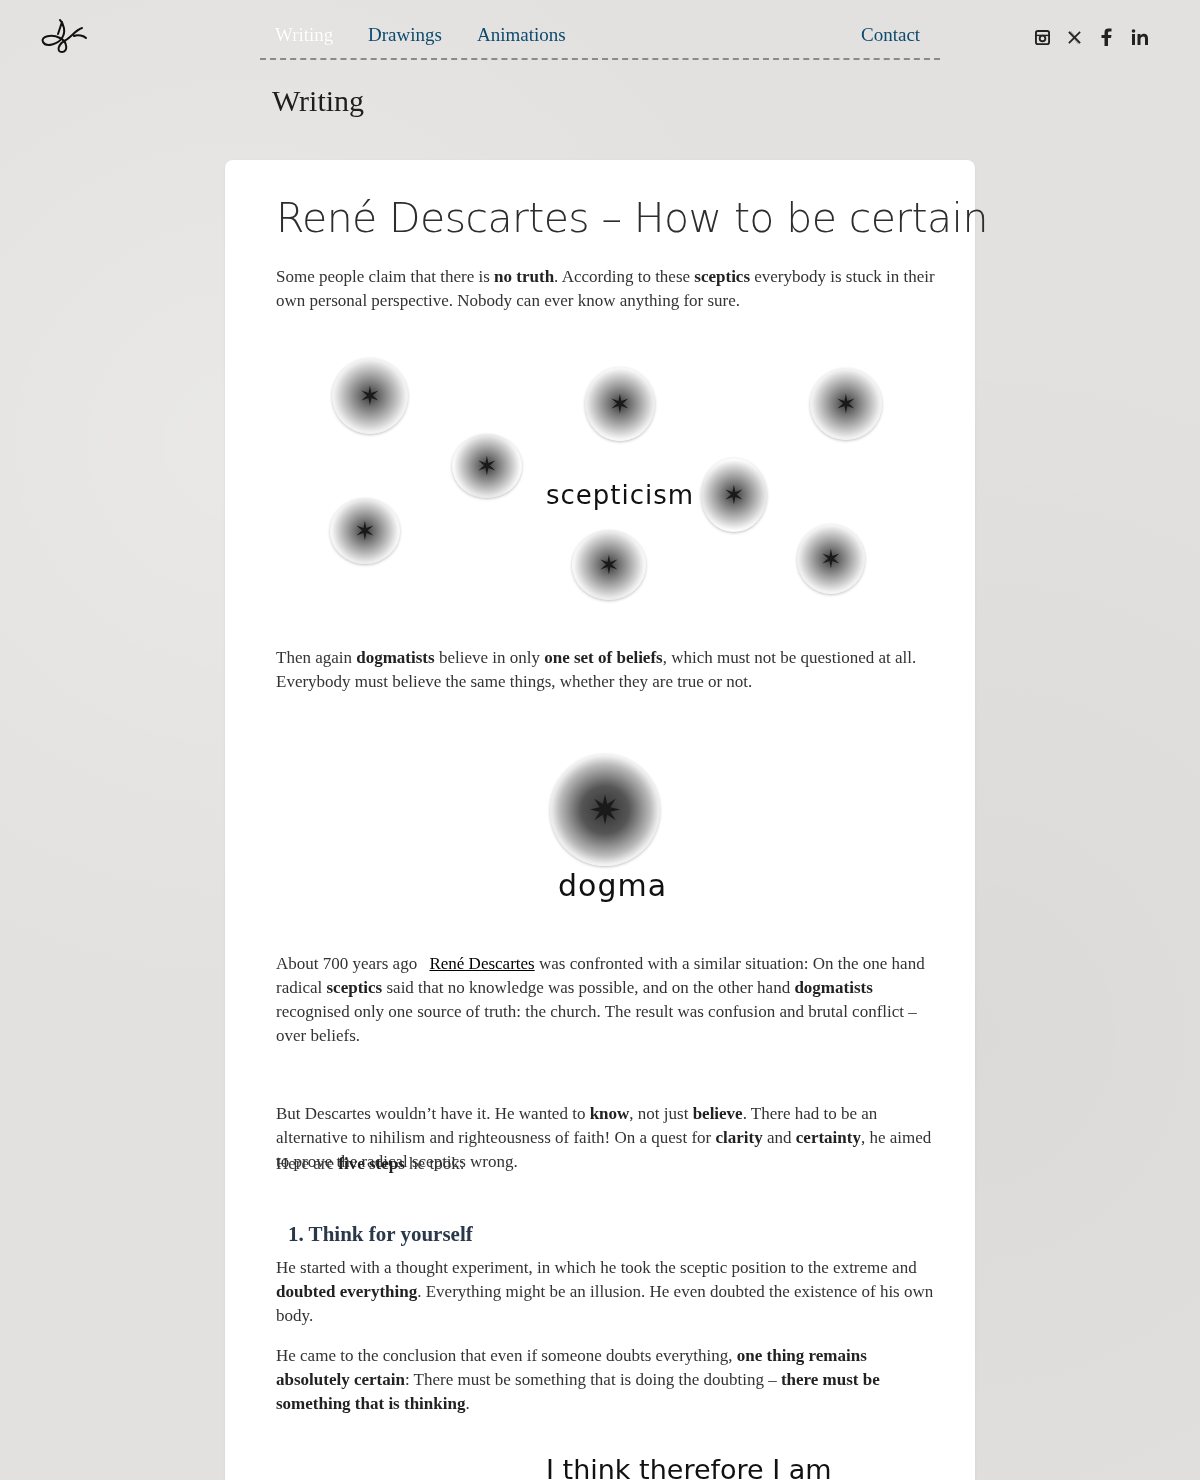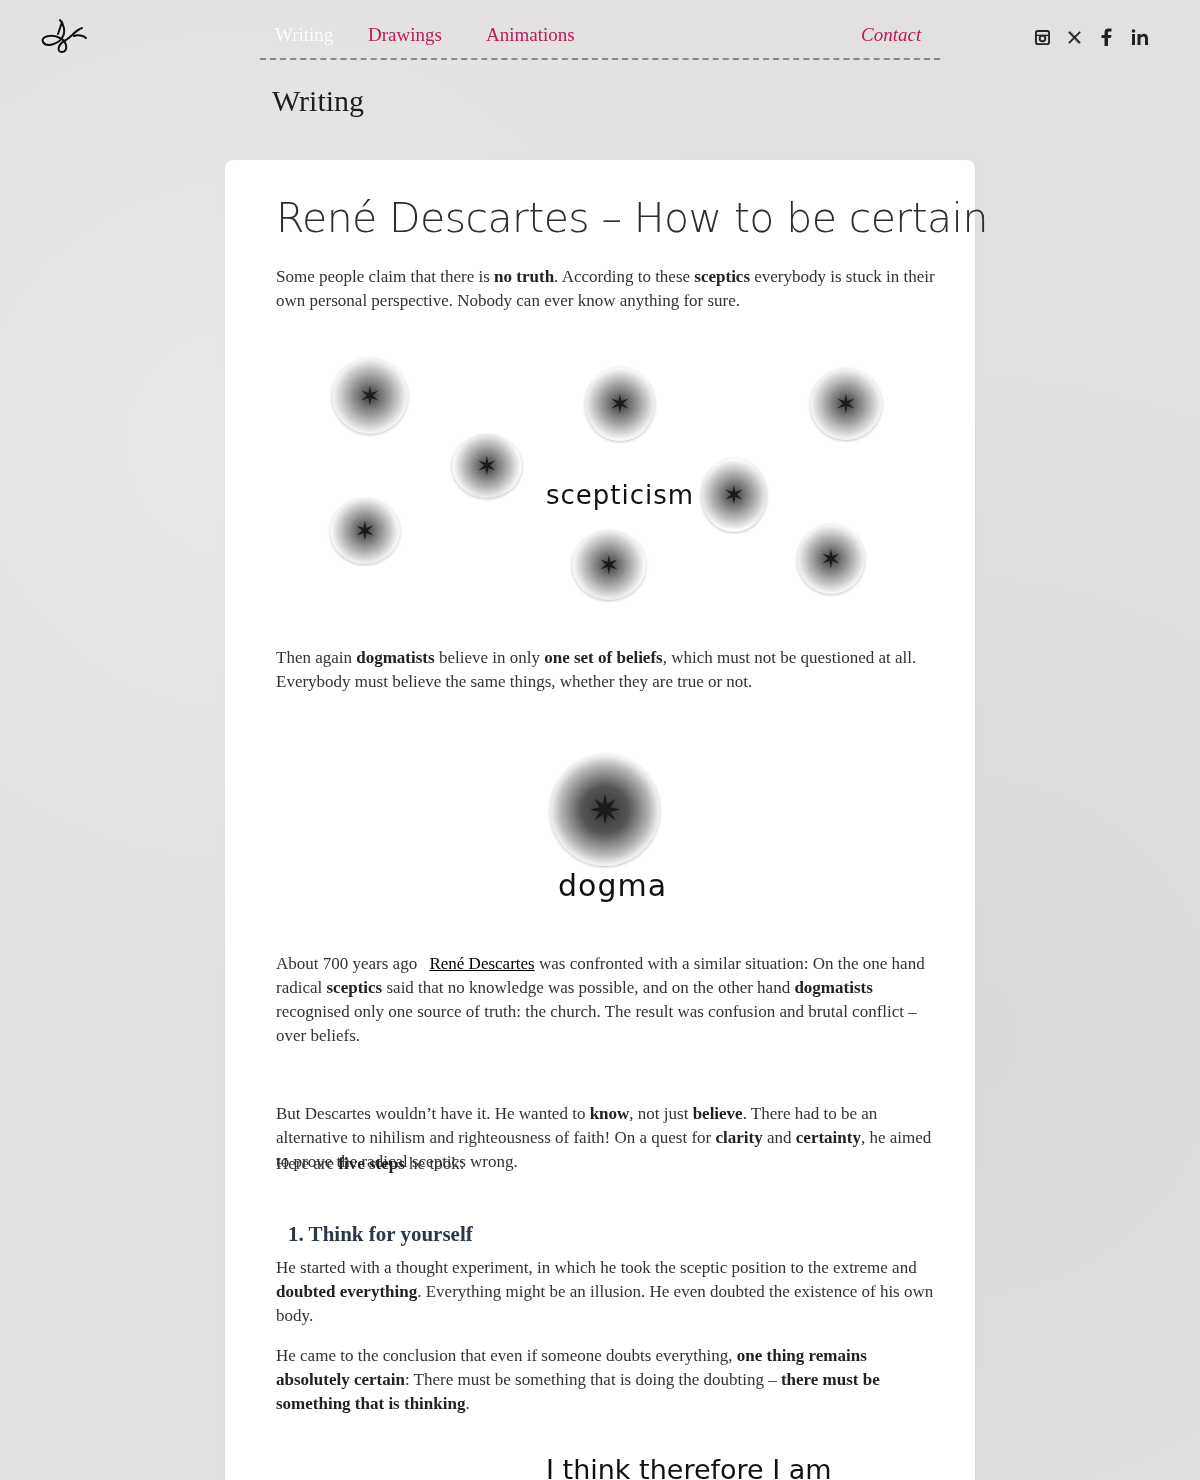--- a/index.html
+++ b/index.html
@@ -12,21 +12,21 @@
     font-family:"Liberation Serif", "DejaVu Serif", serif;
     color:#333;
     position:relative;
   }
   .logo { position:absolute; left:38px; top:14px; width:52px; height:42px; }
   .nav {
     position:absolute; left:260px; top:22px; width:680px; height:36px;
     border-bottom:2px dashed #8a8a8a;
   }
   .nav a {
-    position:absolute; top:2px; font-size:19px; color:#be185d; text-decoration:none;
+    position:absolute; top:2px; font-size:19px; color:#0c4a6e; text-decoration:none;
     font-family:"Liberation Serif", serif;
   }
   .nav a.active { color:#ffffff; text-shadow:0 0 1px rgba(0,0,0,0.08); }
   .social { position:absolute; top:26px; height:22px; width:22px; display:flex; align-items:center; justify-content:center; color:#222; }
   .page-title { position:absolute; left:272px; top:84px; font-size:30px; color:#1e1e1e; margin:0; font-weight:normal; }
   .card {
     position:absolute; left:225px; top:160px; width:750px; height:1340px;
     background:#fff; border-radius:8px;
     box-shadow:0 1px 3px rgba(0,0,0,0.06);
   }
@@ -52,22 +52,22 @@
 </head>
 <body>
 
 <svg class="logo" viewBox="0 0 52 42">
   <path d="M22 6 C 26 10, 28 18, 24 24 C 20 30, 8 34, 5 28 C 2 22, 14 20, 22 24 C 30 28, 30 38, 24 38 C 18 38, 20 30, 28 26 C 34 22, 38 16, 44 14 M36 22 C 40 20, 46 22, 48 24 M24 8 L 20 20" fill="none" stroke="#111" stroke-width="2" stroke-linecap="round"></path>
 </svg>
 
 <nav class="nav">
   <a href="#" class="active" style="left:15px;">Writing</a>
   <a href="#" style="left:108px;">Drawings</a>
-  <a href="#" style="left:226px;text-align:right;">Animations</a>
-  <a href="#" style="left:601px;font-style:italic;">Contact</a>
+  <a href="#" style="left:217px;text-align:right;">Animations</a>
+  <a href="#" style="left:601px;">Contact</a>
 </nav>
 
 <a class="social" style="left:1031px;">
   <svg width="15" height="15" viewBox="0 0 16 16">
       <rect x="1" y="1" width="14" height="14" rx="2" fill="none" stroke="#222" stroke-width="2"></rect>
       <circle cx="8" cy="9" r="3" fill="none" stroke="#222" stroke-width="2"></circle>
       <rect x="1" y="5" width="14" height="1.5" fill="#222"></rect>
     </svg>
 </a>
 <a class="social" style="left:1063px;">

